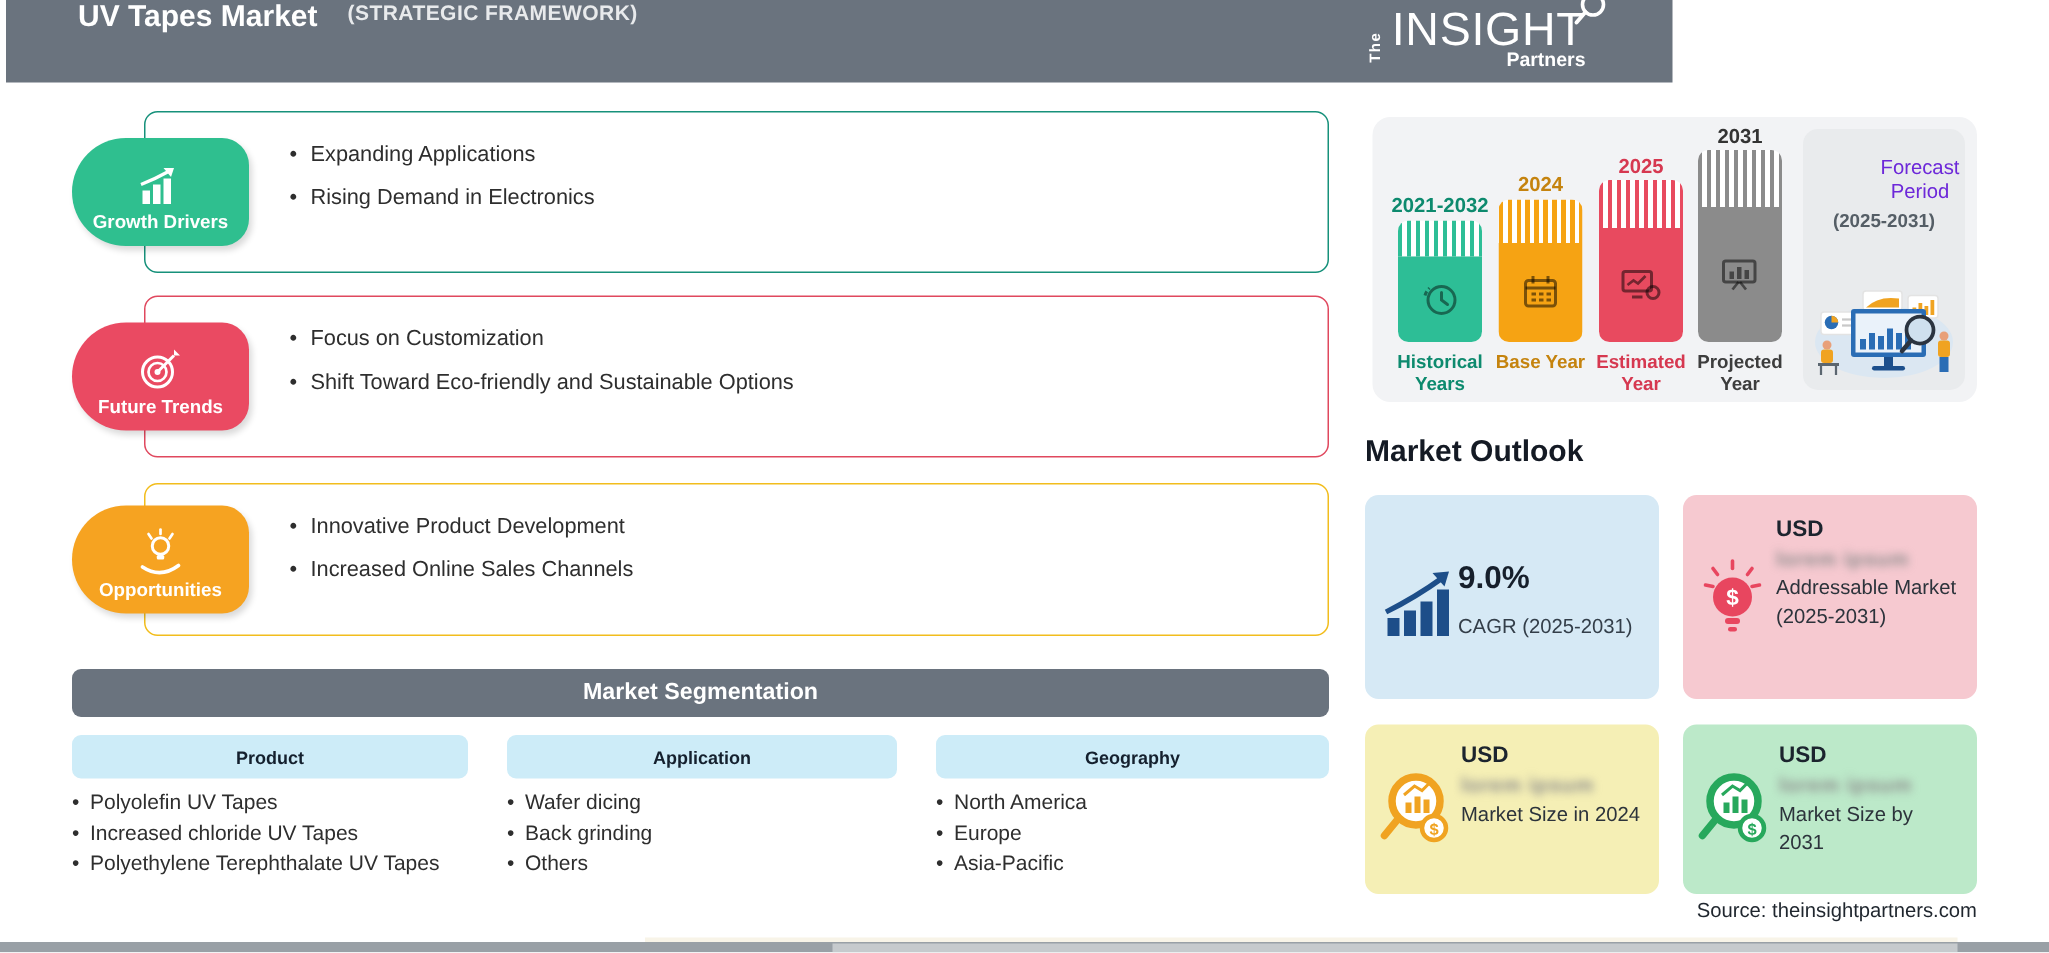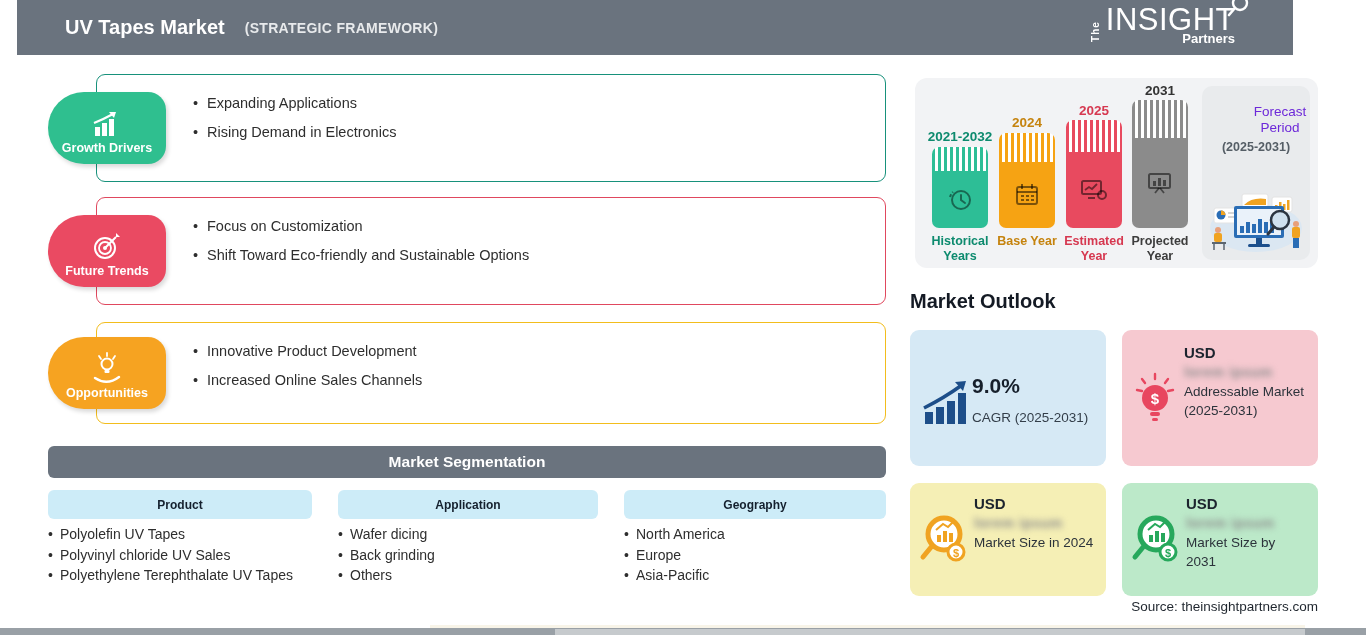--- a/index.html
+++ b/index.html
@@ -1,20 +1,20 @@
 <!DOCTYPE html>
 <html><head>
 <meta charset="utf-8">
 <style>
   html,body{margin:0;padding:0;background:#fff;}
   #root{position:relative;width:1366px;height:635px;overflow:hidden;
         font-family:"Liberation Sans","DejaVu Sans",sans-serif;background:#fff;}
   
-  .header{position:absolute;left:17px;top:0;width:1276px;height:55px;background:#6a737e;
-          display:flex;align-items:center;}
+  .header{position:absolute;left:4px;top:0;width:1111px;height:55px;background:#6a737e;
+          display:flex;align-items:flex-start;}
   .header-title{color:#fff;font-size:20px;font-weight:bold;margin-left:48px;}
   .header-subtitle{color:#e8eaec;font-size:14px;font-weight:600;margin-left:20px;letter-spacing:.3px;}
   .logo{position:absolute;right:58px;top:8px;color:#fff;display:flex;align-items:flex-start;}
   .logo-the{font-size:10px;font-weight:bold;transform:rotate(-90deg) translate(-4px,0);transform-origin:center;
             margin-top:14px;letter-spacing:1px;}
   .logo-main{font-size:31px;font-weight:normal;letter-spacing:.5px;line-height:24px;position:relative;}
   .logo-partners{font-size:13px;font-weight:bold;text-align:right;margin-top:-3px;}
   .logo-ring{position:absolute;right:-16px;top:-8px;}
   
   .dbox{position:absolute;left:96px;width:790px;background:#fff;border-radius:9px;box-sizing:border-box;}
@@ -158,21 +158,21 @@
     <span>Product</span>
   </div>
   <div class="pill" style="left:338px;width:260px;">
     <span>Application</span>
   </div>
   <div class="pill" style="left:624px;width:262px;">
     <span>Geography</span>
   </div>
   <ul class="seg-list" style="left:48px;width:280px;">
     <li>Polyolefin UV Tapes</li>
-    <li>Polyvinyl chloride UV Sales</li>
+    <li>Increased chloride UV Tapes</li>
     <li>Polyethylene Terephthalate UV Tapes</li>
   </ul>
   <ul class="seg-list" style="left:338px;width:250px;">
     <li>Wafer dicing</li>
     <li>Back grinding</li>
     <li>Others</li>
   </ul>
   <ul class="seg-list" style="left:624px;width:250px;">
     <li>North America</li>
     <li>Europe</li>

